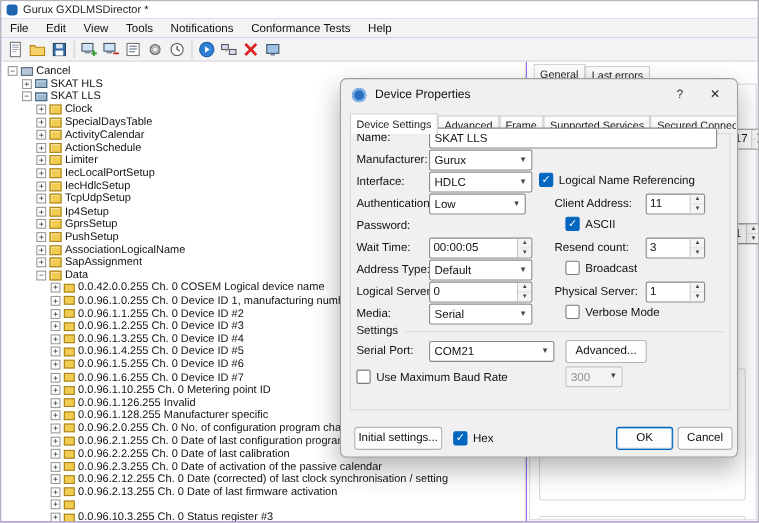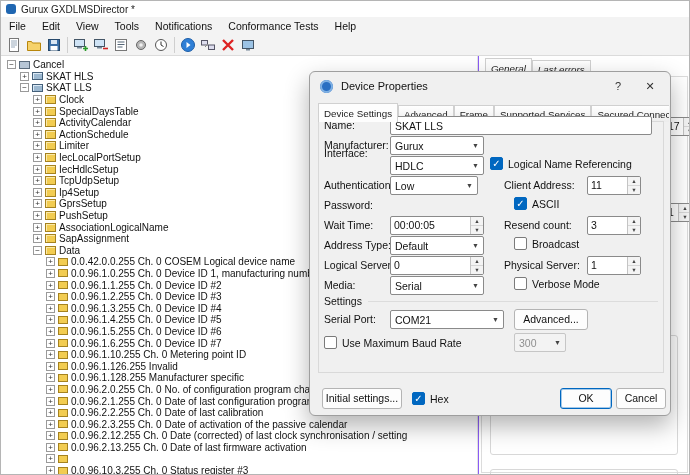--- a/index.html
+++ b/index.html
@@ -26,21 +26,21 @@
   .exp { width:9px; height:9px; flex:none; border:1px solid #9a9a9a; background:#fff; font-size:8px; line-height:7px; text-align:center; margin-right:3px; color:#333; }
   .ticon { flex:none; margin-right:3px; display:inline-block; }
   .ic-root { width:11px; height:8px; background:#b7c6d6; border:1px solid #5a6b7c; }
   .ic-dev  { width:11px; height:8px; background:#9cb8d0; border:1px solid #44607a; box-shadow:inset 1px 1px 0 #dceaf5; }
   .ic-obj  { width:11px; height:9px; background:#f2cc51; border:1px solid #a5821f; box-shadow:inset 1px 1px 0 #fbe9a8; }
   .ic-data { width:10px; height:8px; background:#f2cc51; border:1px solid #a5821f; }
   .tlabel { padding-right:4px; }
 
   
   .rpanel { position:absolute; left:478px; top:55px; right:0; bottom:0; background:#fff; }
-  .rtabs { position:absolute; left:6px; top:2px; height:19px; white-space:nowrap; overflow:hidden; right:0;font-style:italic; }
+  .rtabs { position:absolute; left:6px; top:2px; height:19px; white-space:nowrap; overflow:hidden; right:0; }
   .rcontent { position:absolute; left:2px; top:20px; right:1px; bottom:1px; border:1px solid #dcdcdc; background:#fff; }
   .gb { position:absolute; border:1px solid #d8d8d8; border-radius:3px; }
 
   
   .dtab { display:inline-block; padding:3px 5px 2px 5px; font-size:9.8px; color:#222; background:linear-gradient(#ffffff,#ececec); border:1px solid #d0d0d0; border-bottom:none; vertical-align:bottom; }
   .dtab.active { background:#fdfdfd; padding-top:4px; padding-bottom:3px; position:relative; z-index:2; }
 
   
   .dlg { position:absolute; left:308px; top:70px; width:362px; height:345px; background:#f0f0f0; border:1px solid #9e9e9e; border-radius:6px; box-shadow:0 10px 24px rgba(0,0,0,.3); z-index:10; }
   .dlg-titlebar { position:absolute; left:0; top:0; right:0; height:28px; display:flex; align-items:center; padding-left:10px; font-size:11px; color:#111; }
@@ -382,21 +382,21 @@
 
     <span class="fl" style="left:14px;top:47px;">Name:</span>
     <input class="ti" style="left: 80px; top: 44px; width: 262px;" value="SKAT LLS">
 
     <span class="fl" style="left:14px;top:67px;">Manufacturer:</span>
     <div class="combo" style="left:80px;top:64px;width:94px;">
       <span>Gurux</span>
       <span class="caret">▼</span>
     </div>
 
-    <span class="fl" style="left:14px;top:75px;">Interface:</span>
+    <span class="fl" style="left:14px;top:87px;">Interface:</span>
     <div class="combo" style="left:80px;top:84px;width:94px;">
       <span>HDLC</span>
       <span class="caret">▼</span>
     </div>
     <div class="cbrow" style="left:180px;top:85px;">
       <span class="cb checked">✓</span>
       <span>Logical Name Referencing</span>
     </div>
 
     <span class="fl" style="left:14px;top:107px;">Authentication:</span>

